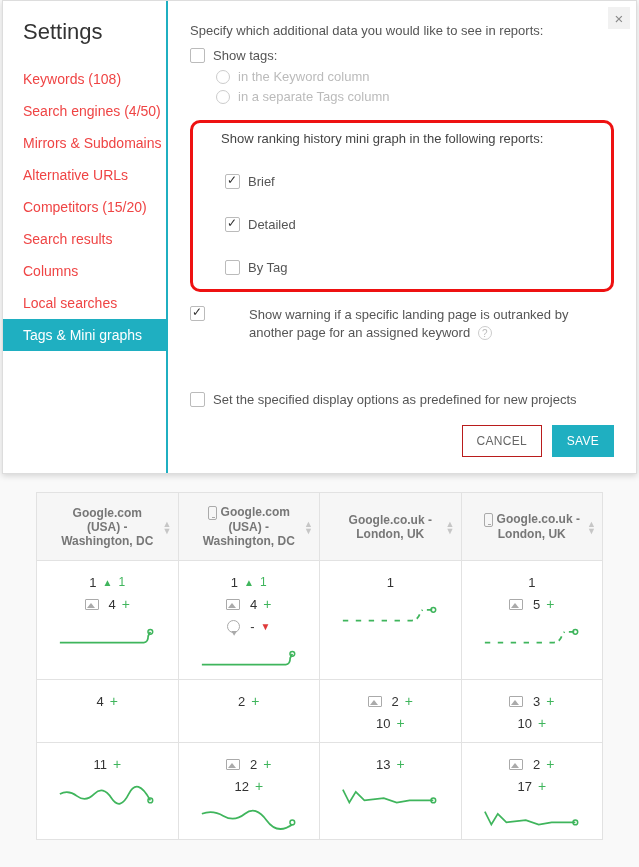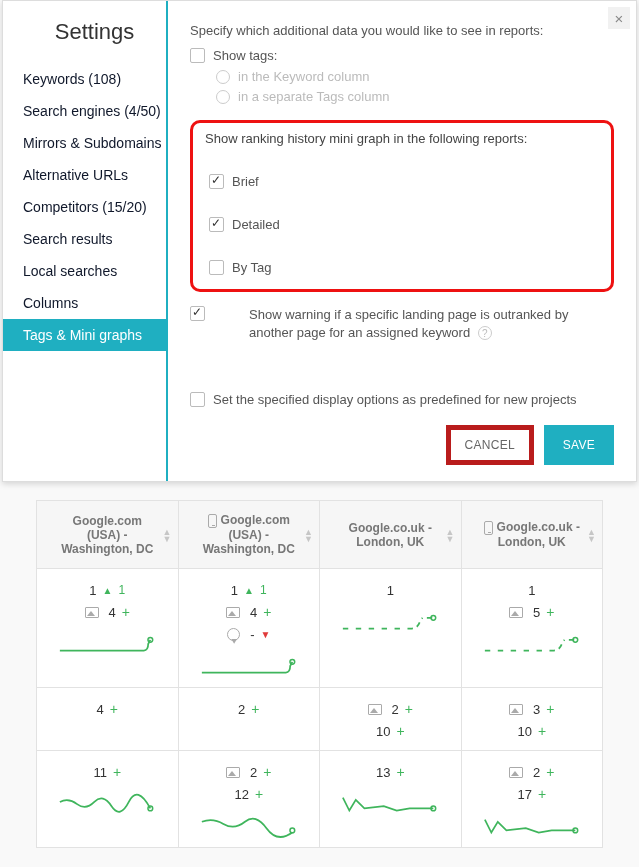--- a/index.html
+++ b/index.html
@@ -3,47 +3,47 @@
 <meta charset="utf-8">
 <style>
   * { box-sizing: border-box; margin: 0; padding: 0; }
   body { font-family: Arial, "Helvetica Neue", sans-serif; font-size: 13px; color: #444; background: #f9f9f9; width: 639px; }
   
   
   .modal { position: relative; width: 635px; background: #fff; border: 1px solid #ddd; box-shadow: 0 2px 6px rgba(0,0,0,.15); display: flex; margin: 0 auto; }
   .modal-close { position: absolute; top: 6px; right: 6px; width: 22px; height: 22px; background: #f1f1f1; display: flex; align-items: center; justify-content: center; cursor: pointer; font-size: 15px; color: #888; }
   
   .sidebar { width: 165px; border-right: 2px solid #1fafc1; padding-top: 18px; }
-  .sidebar-title { font-size: 22px; font-weight: 400; color: #333; padding: 0 0 18px 20px; text-align: center; }
-  .sidebar-item { padding: 8px 0 8px 20px; font-size: 14px; color: #0f172a; cursor: pointer; }
+  .sidebar-title { font-size: 22px; font-weight: 400; color: #333; padding: 0 0 18px 20px; }
+  .sidebar-item { padding: 8px 0 8px 20px; font-size: 14px; color: #ef4444; cursor: pointer; }
   .sidebar-item.active { background: #1fafc1; color: #fff; }
   
   .panel { flex: 1; padding: 22px 22px 16px 22px; font-size: 13px; color: #555; }
   .panel-intro { margin-bottom: 10px; }
   
   .checkbox-row { display: flex; align-items: center; margin: 6px 0; }
   .cbox { width: 15px; height: 15px; border: 1px solid #bbb; border-radius: 2px; margin-right: 8px; position: relative; flex-shrink: 0; cursor: pointer; }
   .cbox.checked::after { content: "✓"; position: absolute; top: -2px; left: 1px; font-size: 12px; color: #333; }
   
   .radio-list { margin: 6px 0 16px 26px; }
   .radio-row { display: flex; align-items: flex-end; margin: 5px 0; color: #bbb; }
   .radio { width: 14px; height: 14px; border: 1px solid #ccc; border-radius: 50%; margin-right: 8px; flex-shrink: 0; }
   
-  .callout { border: 3px solid #e11; border-radius: 10px; padding: 8px 12px; margin: 6px 0 14px 0; }
+  .callout { border: 3px solid #e11; border-radius: 10px; padding: 8px 28px; margin: 6px 0 14px 0; }
   .callout-title { margin-bottom: 6px; color: #444; }
   .callout .checkbox-row { margin-left: 4px; margin-top: 28px; }
   
   .warning-row { display: flex; margin: 4px 0 50px 0; }
   .warning-row .text { line-height: 1.4; margin-left: 36px; }
   .help-icon { display: inline-block; width: 14px; height: 14px; border: 1px solid #ccc; border-radius: 50%; font-size: 10px; color: #bbb; text-align: center; line-height: 13px; margin-left: 4px; }
   
   .predef-row { display: flex; align-items: center; margin: 4px 0 18px 0; }
   
   .actions { text-align: right; }
-  .btn { display: inline-block; padding: 8px 14px; font-size: 12px; border: 5px solid #b91c1c; background: #fff; color: #666; cursor: pointer; margin-left: 6px; letter-spacing: .3px; }
+  .btn { display: inline-block; padding: 8px 14px; font-size: 12px; border: 1px solid #b91c1c; background: #fff; color: #666; cursor: pointer; margin-left: 6px; letter-spacing: .3px; }
   .btn.primary { background: #1fafc1; border-color: #1fafc1; color: #fff; }
   
   
   .table-wrap { margin: 18px 36px 0 36px; }
   table.report { border-collapse: collapse; width: 100%; table-layout: fixed; background: #fff; }
   table.report th, table.report td { border: 1px solid #e2e2e2; }
   table.report th { background: #f6f6f6; font-weight: 700; color: #777; font-size: 12px; padding: 12px 20px; position: relative; vertical-align: middle; }
   table.report th .sort { position: absolute; right: 6px; top: 50%; transform: translateY(-50%); color: #c6c6c6; font-size: 9px; line-height: 8px; }
   table.report th .sort div { height: 7px; }
   table.report th .mobile-icon { display: inline-block; width: 9px; height: 14px; border: 1px solid #aaa; border-radius: 2px; vertical-align: middle; margin-right: 4px; position: relative; }
@@ -71,22 +71,22 @@
 
   <div class="sidebar">
     <div class="sidebar-title">Settings</div>
     <div id="sidebar-items">
         <div class="sidebar-item">Keywords (108)</div>
         <div class="sidebar-item">Search engines (4/50)</div>
         <div class="sidebar-item">Mirrors &amp; Subdomains</div>
         <div class="sidebar-item">Alternative URLs</div>
         <div class="sidebar-item">Competitors (15/20)</div>
         <div class="sidebar-item">Search results</div>
+        <div class="sidebar-item">Columns</div>
         <div class="sidebar-item">Local searches</div>
-        <div class="sidebar-item">Columns</div>
         <div class="sidebar-item active">Tags &amp; Mini graphs</div>
       </div>
   </div>
 
   <div class="panel">
     <div class="panel-intro">Specify which additional data you would like to see in reports:</div>
 
     <div class="checkbox-row">
       <span class="cbox"></span>
       <span>Show tags:</span>

